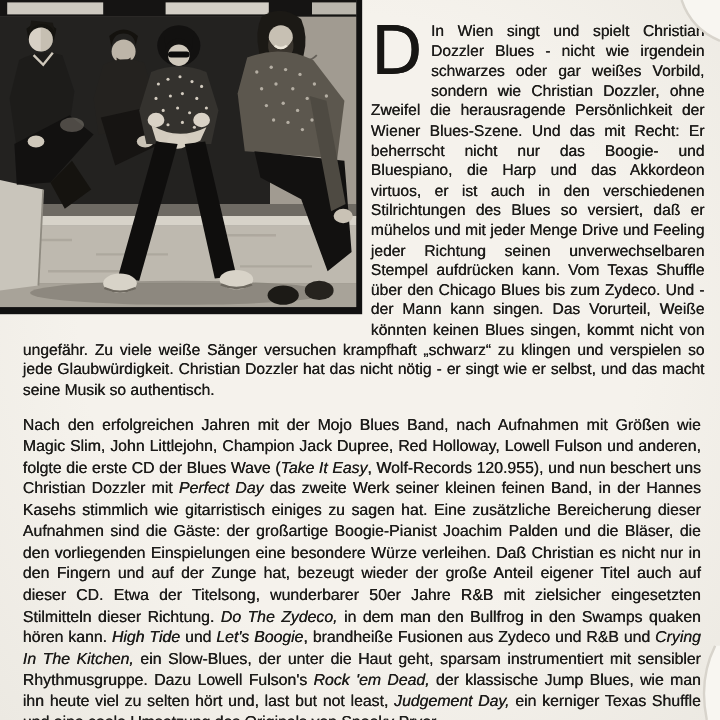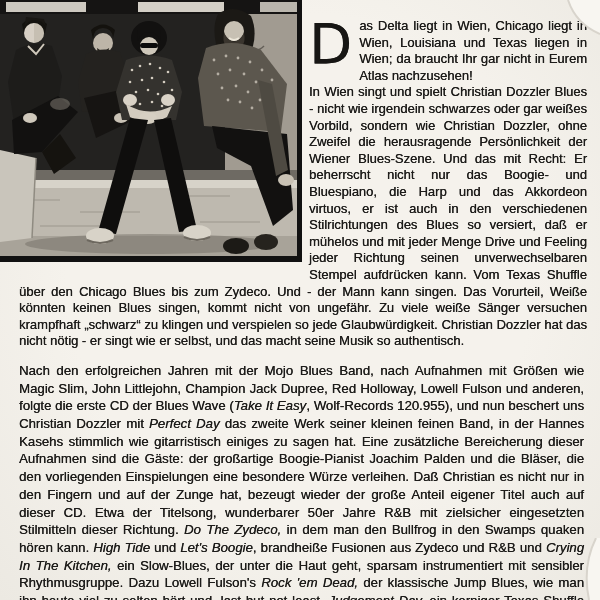--- a/index.html
+++ b/index.html
@@ -168,21 +168,21 @@
           <path d="M212,126 l75,8 6,76 -20,16 -22,-60 -34,-18 Z" fill="#121110"></path>
           <path d="M258,80 l14,4 16,86 -12,6 Z" fill="#4e4a42"></path>
           <ellipse cx="286" cy="180" rx="8" ry="6" fill="#c9c2b5"></ellipse>
           <ellipse cx="236" cy="246" rx="13" ry="8" fill="#1c1a16"></ellipse>
           <ellipse cx="266" cy="242" rx="12" ry="8" fill="#26231e"></ellipse>
         </g>
       </svg>
     </figure>
 
     <div class="intro">
-      <p><span class="dropcap">D</span><span>as Delta liegt in Wien, Chicago liegt in Wien, Louisiana und Texas liegen in Wien; da braucht Ihr gar nicht in Eurem Atlas nachzusehen!</span></p>
+      <p><span class="dropcap">D</span></p>
       <p>In Wien singt und spielt Christian Dozzler Blues - nicht wie irgendein schwarzes oder gar weißes Vorbild, sondern wie Christian Dozzler, ohne Zweifel die herausragende Persönlichkeit der Wiener Blues-Szene. Und das mit Recht: Er beherrscht nicht nur das Boogie- und Bluespiano, die Harp und das Akkordeon virtuos, er ist auch in den verschiedenen Stilrichtungen des Blues so versiert, daß er mühelos und mit jeder Menge Drive und Feeling jeder Richtung seinen unverwechselbaren Stempel aufdrücken kann. Vom Texas Shuffle über den Chicago Blues bis zum Zydeco. Und - der Mann kann singen. Das Vorurteil, Weiße könnten keinen Blues singen, kommt nicht von ungefähr. Zu viele weiße Sänger versuchen krampfhaft „schwarz“ zu klingen und verspielen so jede Glaubwürdigkeit. Christian Dozzler hat das nicht nötig - er singt wie er selbst, und das macht seine Musik so authentisch.</p>
     </div>
 
     <p class="review"><span>Nach den erfolgreichen Jahren mit der Mojo Blues Band, nach Aufnahmen mit Größen wie Magic Slim, John Littlejohn, Champion Jack Dupree, Red Holloway, Lowell Fulson und anderen, folgte die erste CD der Blues Wave (</span><em>Take It Easy</em><span>, Wolf-Records 120.955), und nun beschert uns Christian Dozzler mit </span><em>Perfect Day</em><span> das zweite Werk seiner kleinen feinen Band, in der Hannes Kasehs stimmlich wie gitarristisch einiges zu sagen hat. Eine zusätzliche Bereicherung dieser Aufnahmen sind die Gäste: der großartige Boogie-Pianist Joachim Palden und die Bläser, die den vorliegenden Einspielungen eine besondere Würze verleihen. Daß Christian es nicht nur in den Fingern und auf der Zunge hat, bezeugt wieder der große Anteil eigener Titel auch auf dieser CD. Etwa der Titelsong, wunderbarer 50er Jahre R&amp;B mit zielsicher eingesetzten Stilmitteln dieser Richtung. </span><em>Do The Zydeco,</em><span> in dem man den Bullfrog in den Swamps quaken hören kann. </span><em>High Tide</em><span> und </span><em>Let's Boogie</em><span>, brandheiße Fusionen aus Zydeco und R&amp;B und </span><em>Crying In The Kitchen,</em><span> ein Slow-Blues, der unter die Haut geht, sparsam instrumentiert mit sensibler Rhythmusgruppe. Dazu Lowell Fulson's </span><em>Rock 'em Dead,</em><span> der klassische Jump Blues, wie man ihn heute viel zu selten hört und, last but not least, </span><em>Judgement Day,</em><span> ein kerniger Texas Shuffle und eine coole Umsetzung des Originals von Snooky Pryor.</span></p>
 
   </div>
 
   <svg class="curl-tr" width="46" height="40" viewBox="0 0 46 40">
     <path d="M14,0 Q22,24 46,34 L46,0 Z" fill="#f8f6f1"></path>
     <path d="M14,0 Q22,24 46,34" stroke="#d8d4cc" stroke-width="2" fill="none"></path>

